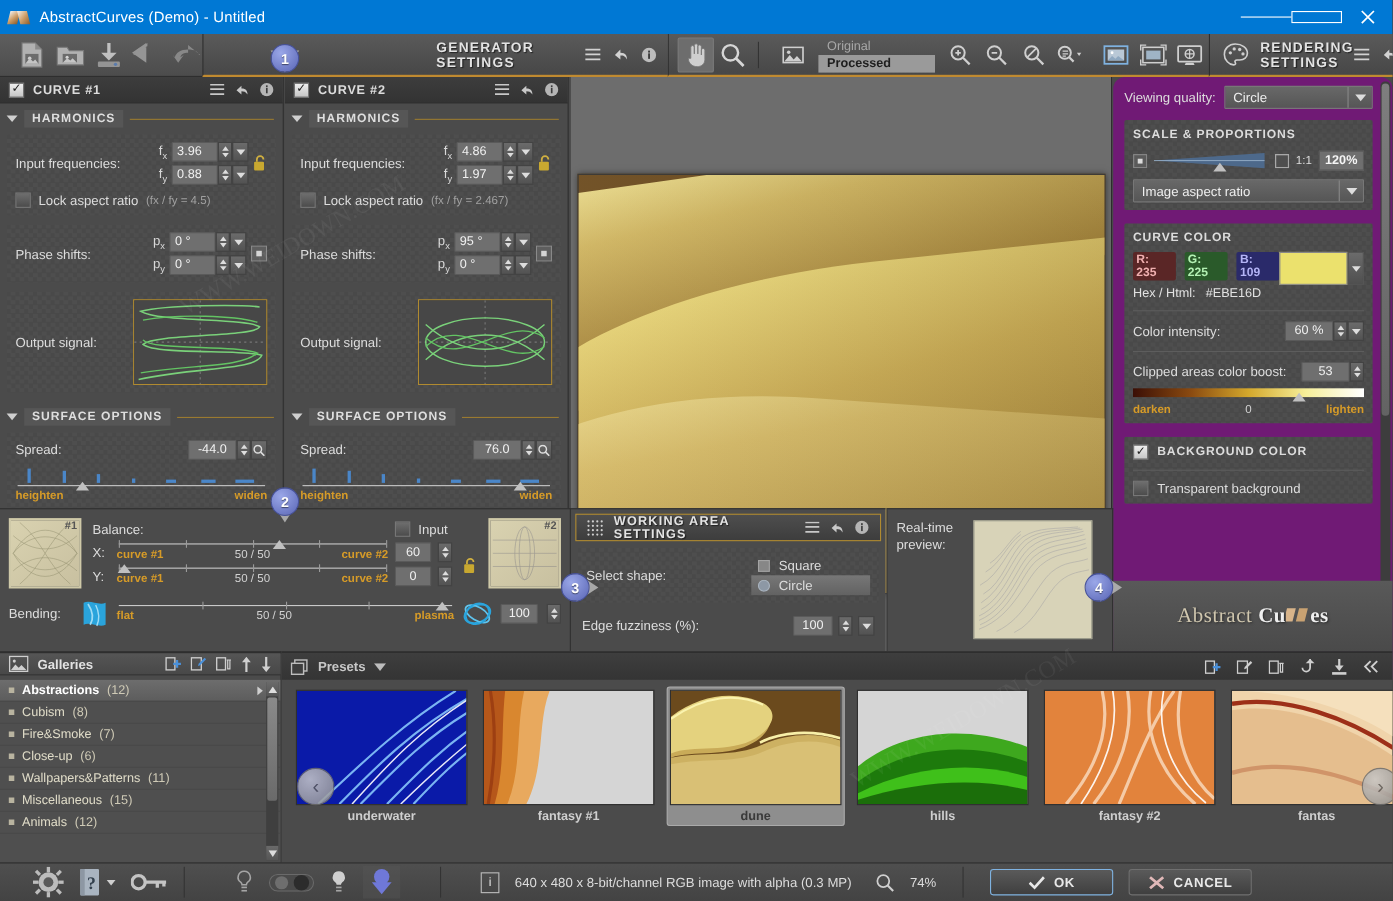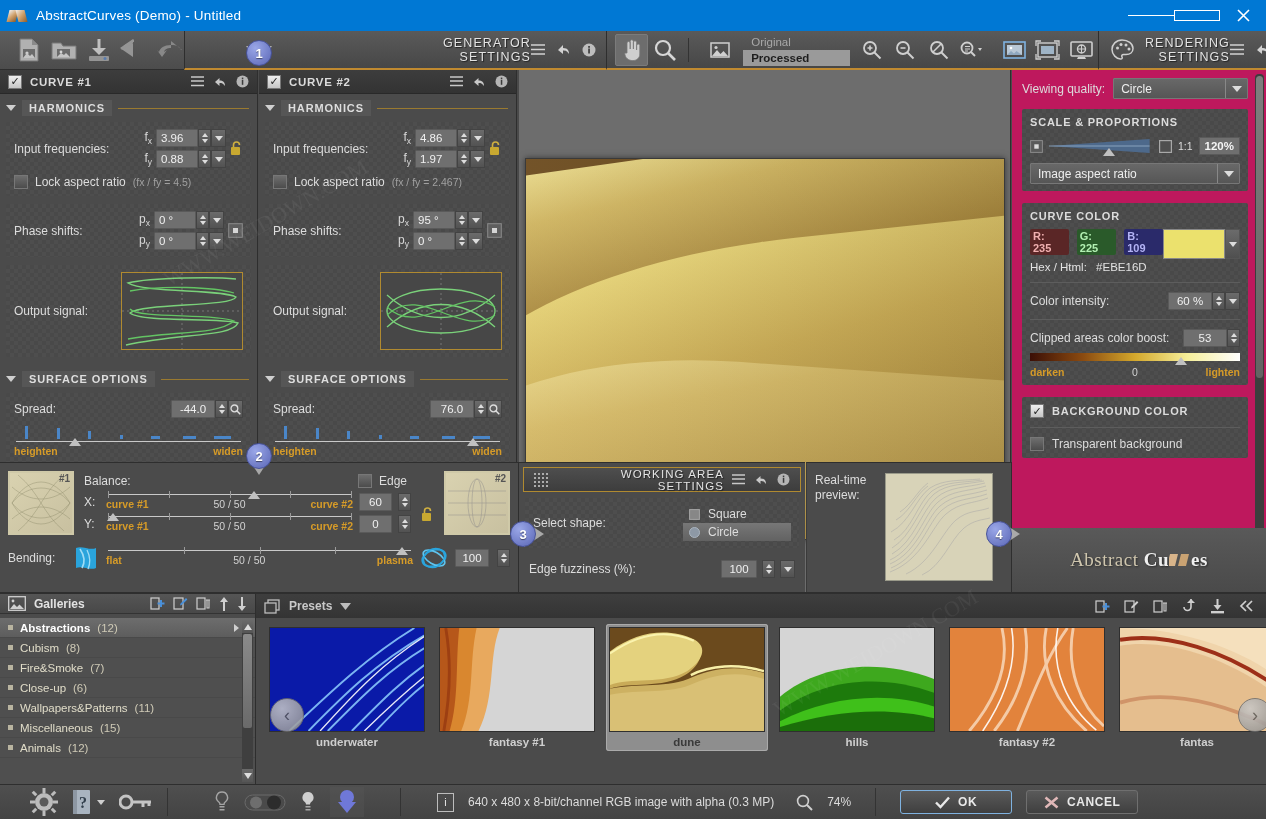--- a/index.html
+++ b/index.html
@@ -35,22 +35,22 @@
 
   
   .toolbar { height:39px; background:linear-gradient(180deg,#5b5b5b,#4a4a4a); display:flex; }
   .tb-left { width:258px; display:flex; align-items:center; gap:5px; padding-left:14px;
              background:linear-gradient(180deg,#5e5e5e,#4c4c4c); border-bottom:1px solid #2e2e2e;}
   .ticon { width:30px; height:28px; display:flex; align-items:center; justify-content:center;
            opacity:.92; }
   .tb-gen { flex:1; display:flex; align-items:center; position:relative;
             background:linear-gradient(180deg,#5a5a5a,#474747); border-bottom:2px solid #c08a30;
             border-left:1px solid #2e2e2e; }
-  .panel-title { font-size:12.5px; font-weight:normal; letter-spacing:1.1px; color:#e3e3e3;
-                 text-shadow:1px 1px 1px #222;text-align:right; }
+  .panel-title { font-size:12.5px; font-weight:bold; letter-spacing:1.1px; color:#e3e3e3;
+                 text-shadow:1px 1px 1px #222; }
   .panel-icons { margin-left:auto; display:flex; align-items:center; gap:11px; padding-right:10px; }
 
   .tb-center { width:492px; display:flex; align-items:center; gap:0px;
                background:linear-gradient(180deg,#5a5a5a,#474747);
                border-bottom:2px solid #c08a30; border-left:1px solid #2e2e2e;}
   .tb-right { width:256px; display:flex; align-items:center; padding-left:12px;
               background:linear-gradient(180deg,#5a5a5a,#474747);
               border-bottom:2px solid #c08a30; border-left:1px solid #2e2e2e; }
 
   .tool-btn { width:34px; height:32px; display:flex; align-items:center; justify-content:center; }
@@ -167,21 +167,21 @@
     background:linear-gradient(165deg,#f6eaa0 0%,#d8bc68 25%,#ab8a3e 70%,#7d5a26 100%);
     border-radius:45% 0 0 0 / 60% 0 0 0;
     transform:rotate(4deg);
   }
   .canvas-sheen { position:absolute; inset:0;
     background:linear-gradient(110deg,rgba(255,255,255,.05),rgba(0,0,0,.10)); }
 
   
   .right {
     position:absolute; left:1012px; top:0; right:0; bottom:0;
-    background:#be185d; overflow:hidden;
+    background:#701a75; overflow:hidden;border-radius:11px;
   }
   .rscroll { position:absolute; right:2px; top:4px; bottom:4px; width:9px;
              background:#3d3d3d; border-radius:4px; }
   .rscroll i { position:absolute; left:1px; right:1px; top:2px; height:55%;
                background:linear-gradient(180deg,#7e7e7e,#636363); border-radius:4px; }
   .rrow { padding:8px 18px 0 10px; }
   .select {
     height:21px; background:linear-gradient(180deg,#686868,#565656);
     border:1px solid #777; display:flex; align-items:center;
     padding-left:7px; font-size:12px; color:#eee; position:relative; border-radius:1px;
@@ -1034,21 +1034,21 @@
           </g>
         </svg>
         <span class="no">#1</span>
       </div>
 
       <div style="flex:1">
         <div class="row" style="margin-bottom:5px">
           <span class="lbl">Balance:</span>
           <div style="margin-left:auto;display:flex;align-items:center;gap:7px;margin-right:4px">
             <div class="chk off">✓</div>
-            <span class="lbl">Edge</span>
+            <span class="lbl">Input</span>
           </div>
         </div>
 
         <div class="row" style="gap:6px;margin-bottom:4px">
           <span class="lbl" style="width:16px">X:</span>
           <div style="flex:1;position:relative">
             <div class="sldtrack">
               <div class="sldtick" style="left:0%"></div>
                 <div class="sldtick" style="left:25%"></div>
               <div class="sldtick" style="left:50%"></div>

